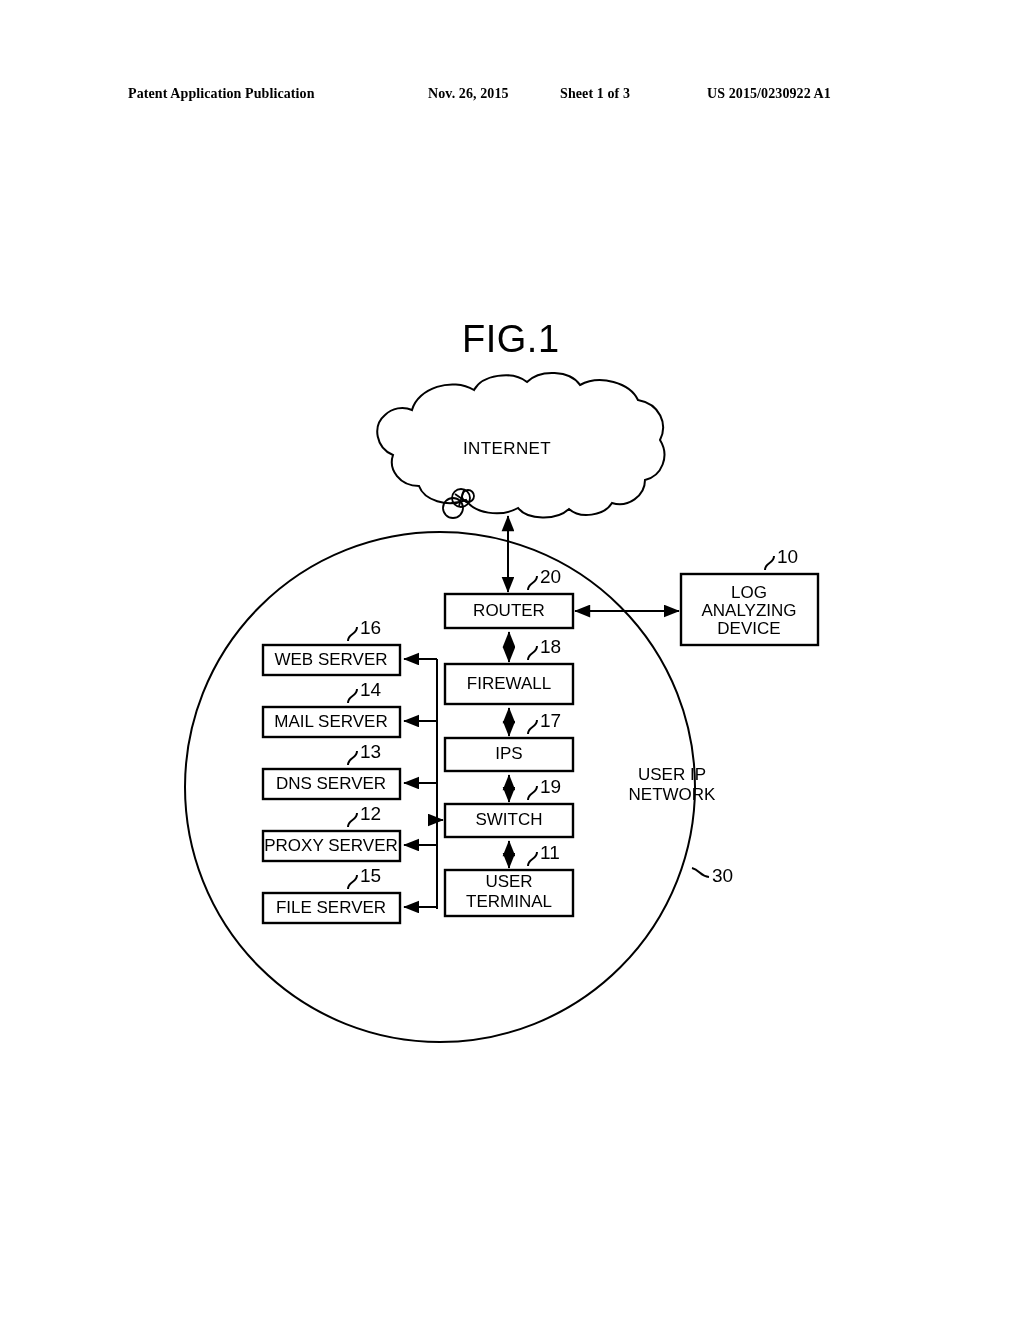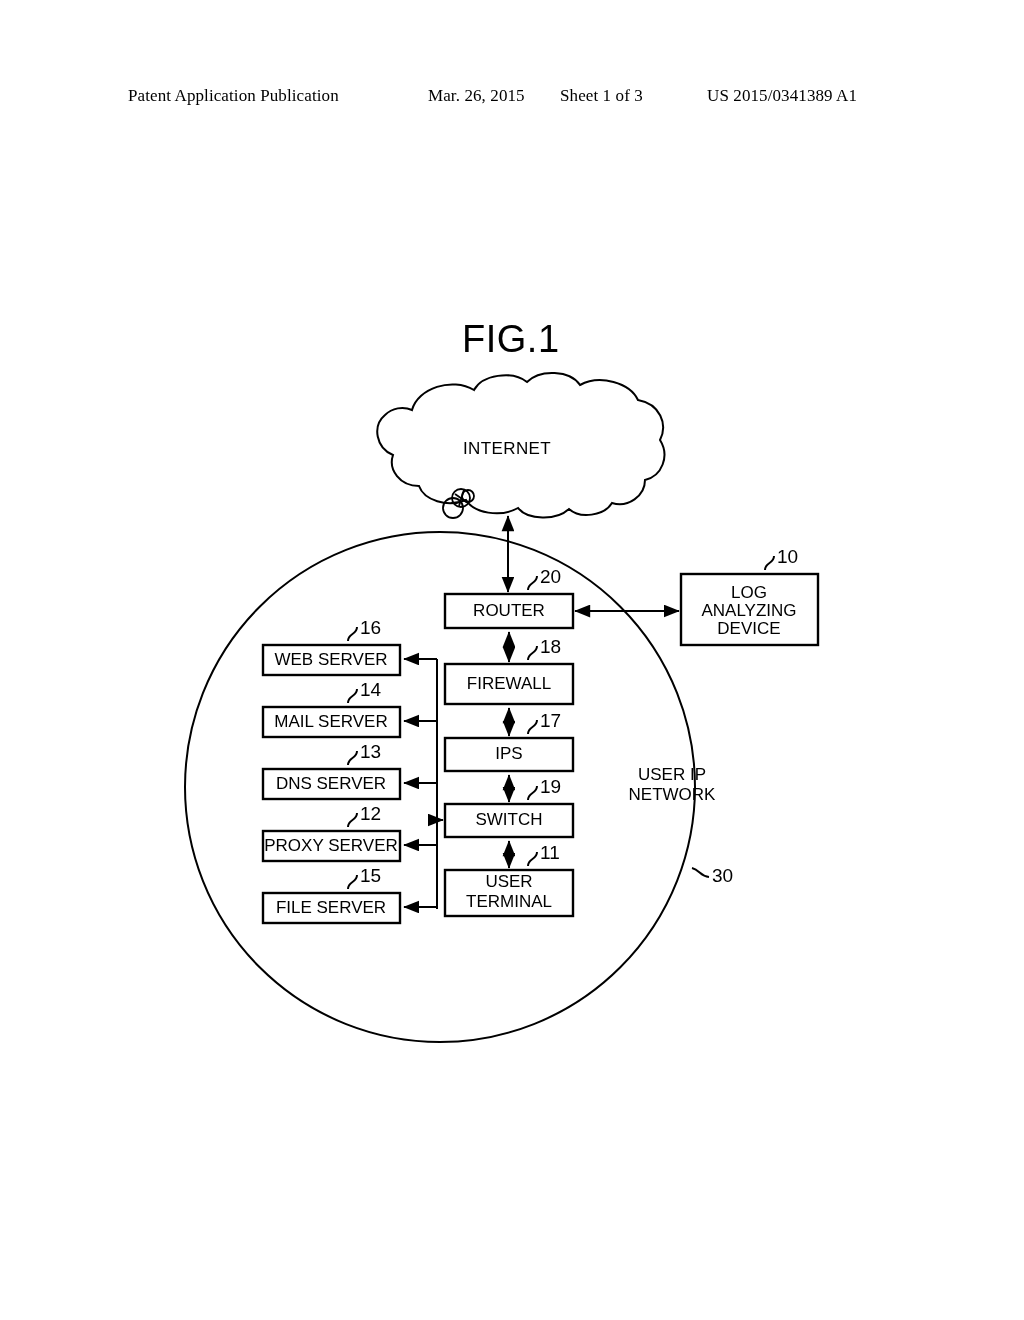--- a/index.html
+++ b/index.html
@@ -23,22 +23,22 @@
     height: 1320px;
   }
   
   .pub-header {
     position: absolute;
     top: 86px;
     left: 0;
     width: 1024px;
     height: 26px;
     font-family: "Liberation Serif", serif;
-    font-weight: normal;
-    font-size: 17px;
+    font-weight: bold;
+    font-size: 14px;
     letter-spacing: 0.1px;
     white-space: nowrap;
   }
   .pub-header .h-title  { position: absolute; left: 128px; top: 0; }
   .pub-header .h-date   { position: absolute; left: 428px; top: 0; }
   .pub-header .h-sheet  { position: absolute; left: 560px; top: 0; text-align: right; }
   .pub-header .h-number { position: absolute; left: 707px; top: 0; }
 
   
   .fig-title {
@@ -107,23 +107,23 @@
     dominant-baseline: middle;
   }
 </style>
 </head>
 <body>
 
 <div class="page">
 
   <div class="pub-header">
     <span class="h-title">Patent Application Publication</span>
-    <span class="h-date">Mar. 26, 2015</span>
+    <span class="h-date">Nov. 26, 2015</span>
     <span class="h-sheet">Sheet 1 of 3</span>
-    <span class="h-number">US 2015/0341389 A1</span>
+    <span class="h-number">US 2015/0230922 A1</span>
   </div>
 
   <div class="fig-title">FIG.1</div>
 
   <svg id="figure-svg" viewBox="0 0 1024 1320">
 
     <defs>
       <marker id="arrowhead" markerWidth="9" markerHeight="9" refX="7.6" refY="3.2" orient="auto" markerUnits="strokeWidth">
         <path d="M0,0 L8,3.2 L0,6.4 z" fill="#000000"></path>
       </marker>

